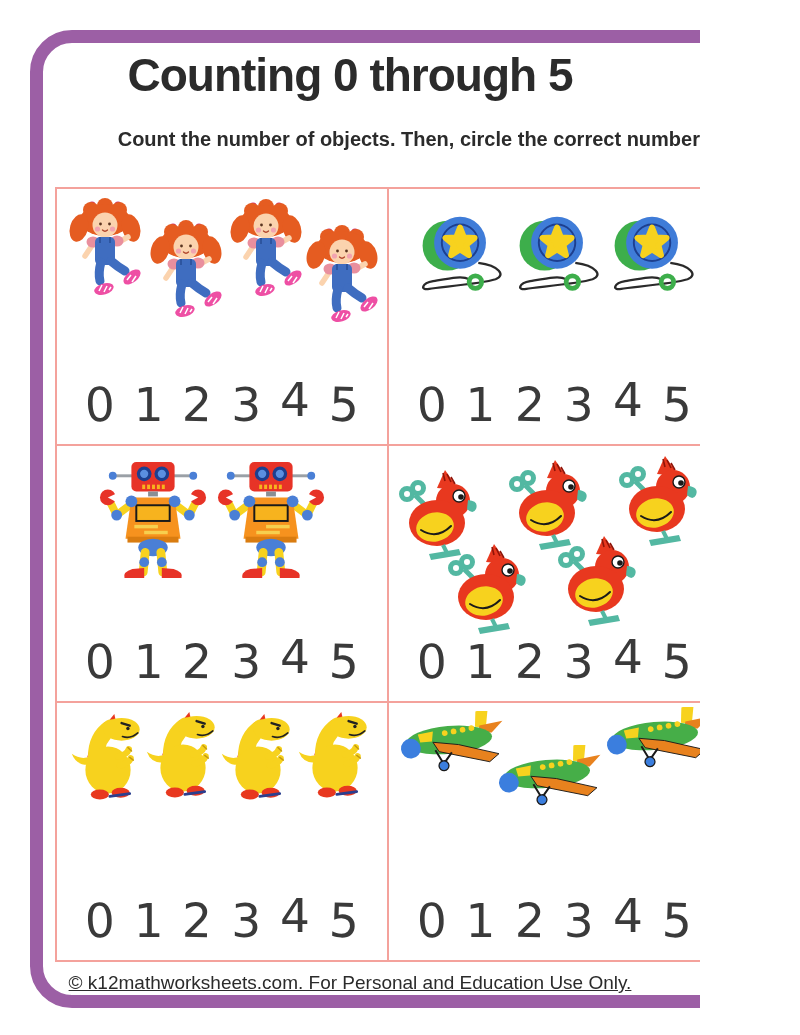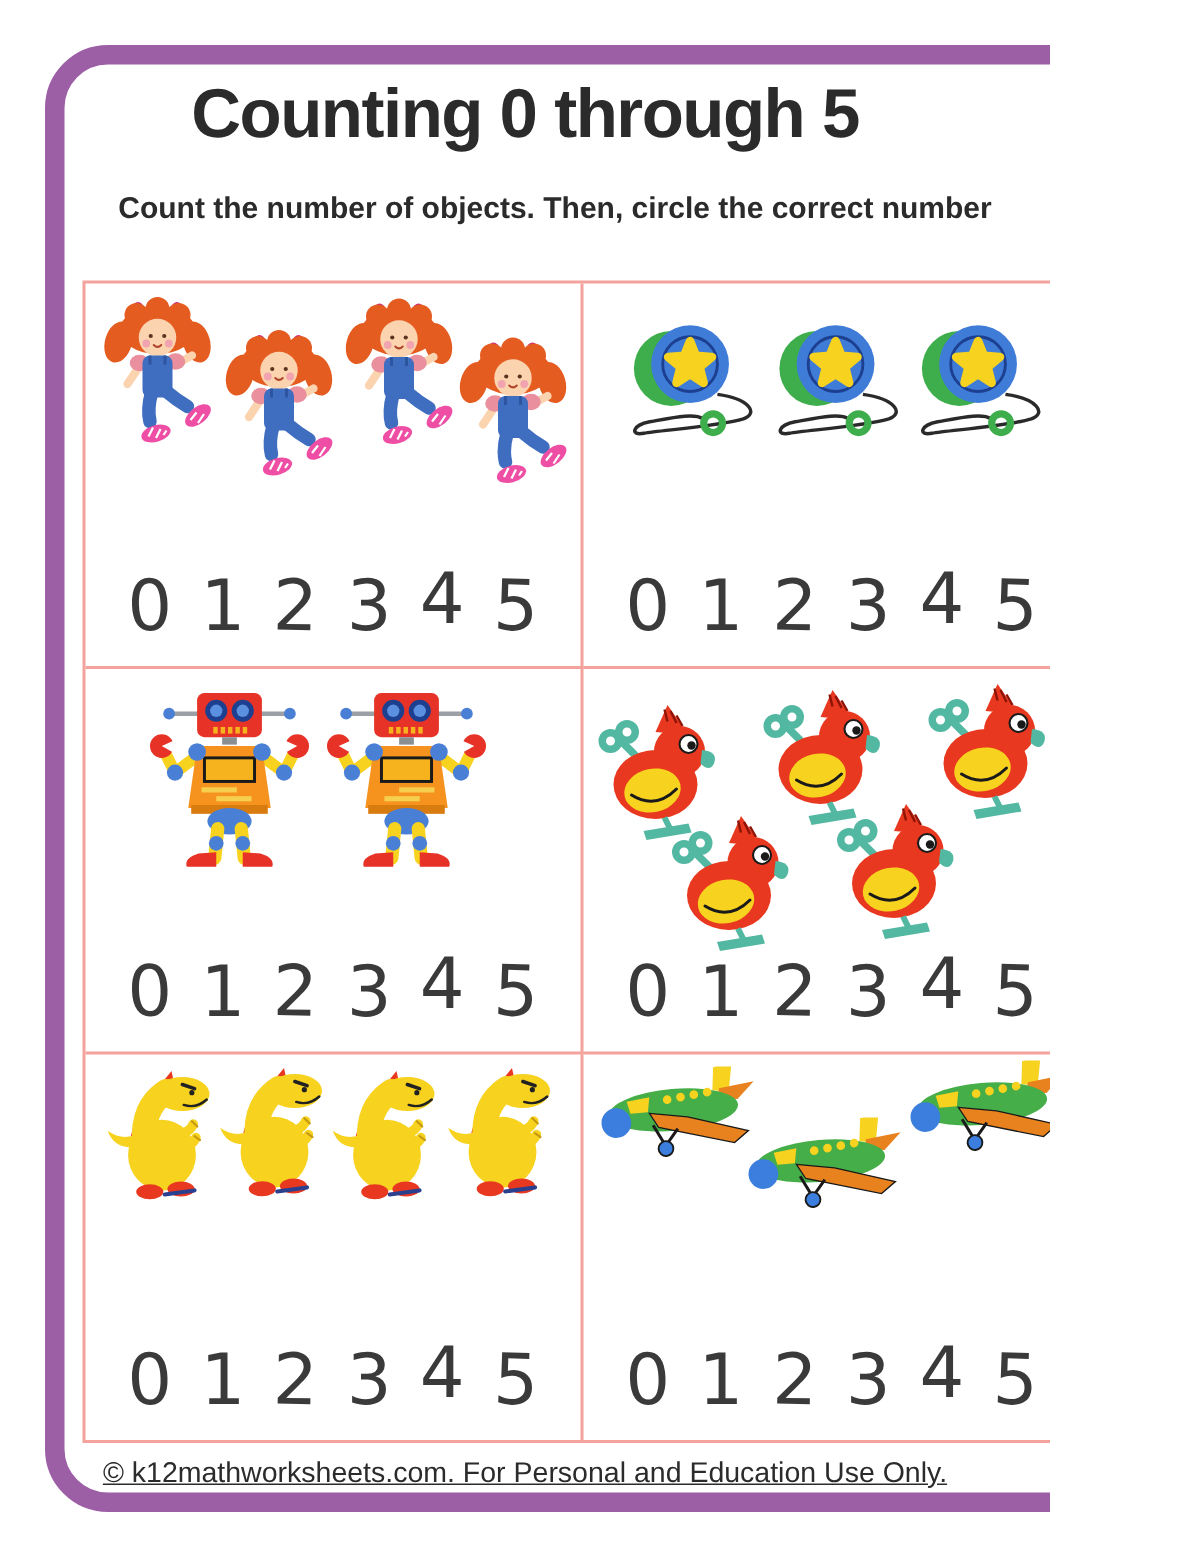--- a/index.html
+++ b/index.html
@@ -2,21 +2,21 @@
 <html style="--frame_purple: #9c5fa5; --grid_pink: #f4a29c; --text_dark: #2b2b2b; --doll_hair: #e55c21; --yoyo_blue: #3f7cd8; --yoyo_green: #3dae4b; --robot_red: #e73327; --robot_orange: #f6921e; --bird_red: #e8381f; --bird_teal: #53b8a2; --dino_yellow: #f7d21e; --plane_green: #46ae48; --wing_orange: #e8821e;"><head>
 <meta charset="utf-8">
 <style>
   html,body{margin:0;padding:0;background:#fff;}
   .sheet{position:relative;width:700px;height:1035px;background:#fff;overflow:hidden;
          font-family:"Liberation Sans",sans-serif;}
   .frame{position:absolute;left:30px;top:30px;width:740px;height:978px;box-sizing:border-box;
          border:13px solid var(--frame_purple,#9c5fa5);border-radius:42px;}
   .title{position:absolute;left:0;right:0;top:48px;margin:0;text-align:center;
          font-weight:700;font-size:46px;letter-spacing:-1px;color:var(--text_dark,#2b2b2b);}
-  .instructions{position:absolute;left:0;right:0;top:128px;margin:0;text-align:center;
+  .instructions{position:absolute;left:0;right:0;top:128px;margin:0;text-align:right;
          font-weight:700;font-size:20px;color:var(--text_dark,#2b2b2b);padding-left:40px;}
   .grid{position:absolute;left:55px;top:187px;width:667px;height:775px;box-sizing:border-box;
         border:2px solid var(--grid_pink,#f4a29c);
         display:grid;grid-template-columns:1fr 1fr;grid-template-rows:1fr 1fr 1fr;}
   .cell{position:relative;overflow:hidden;box-sizing:border-box;
         border-right:2px solid var(--grid_pink,#f4a29c);
         border-bottom:2px solid var(--grid_pink,#f4a29c);}
   .cell:nth-child(2n){border-right:none;}
   .cell:nth-child(n+5){border-bottom:none;}
   .objects{position:absolute;inset:0;}

